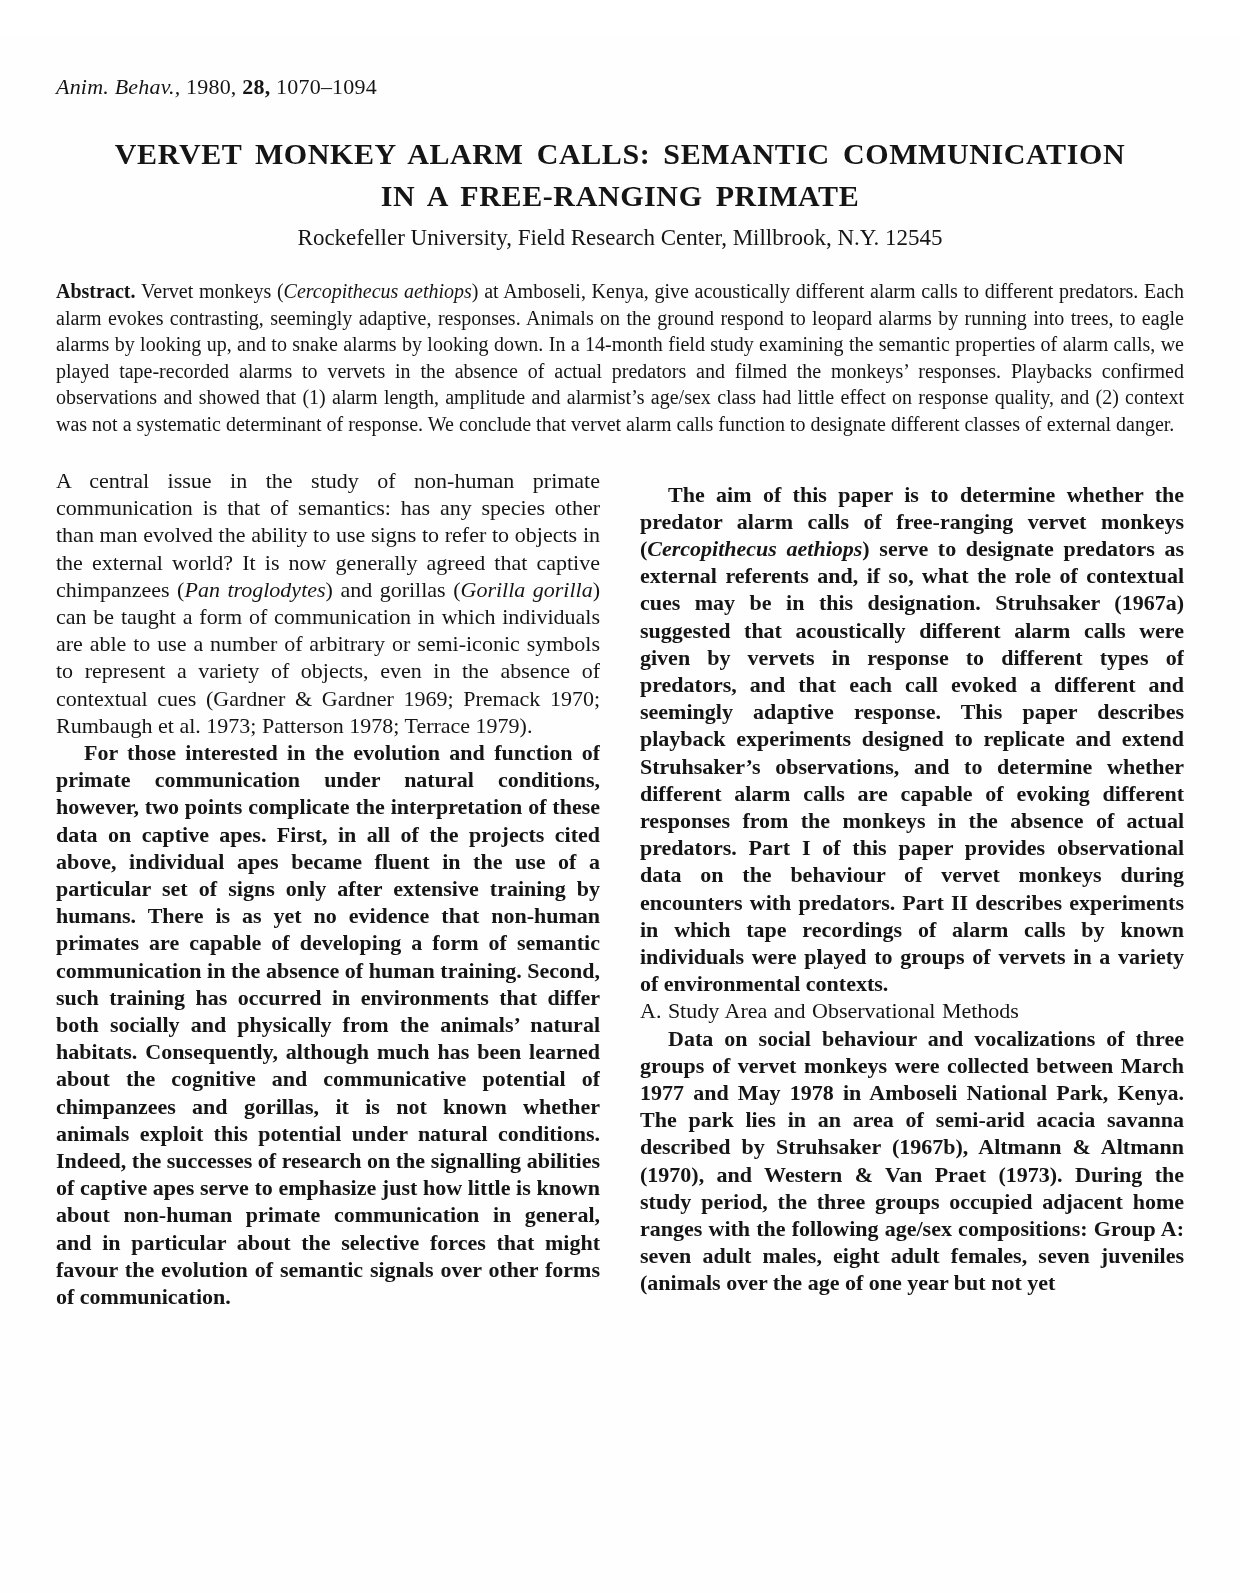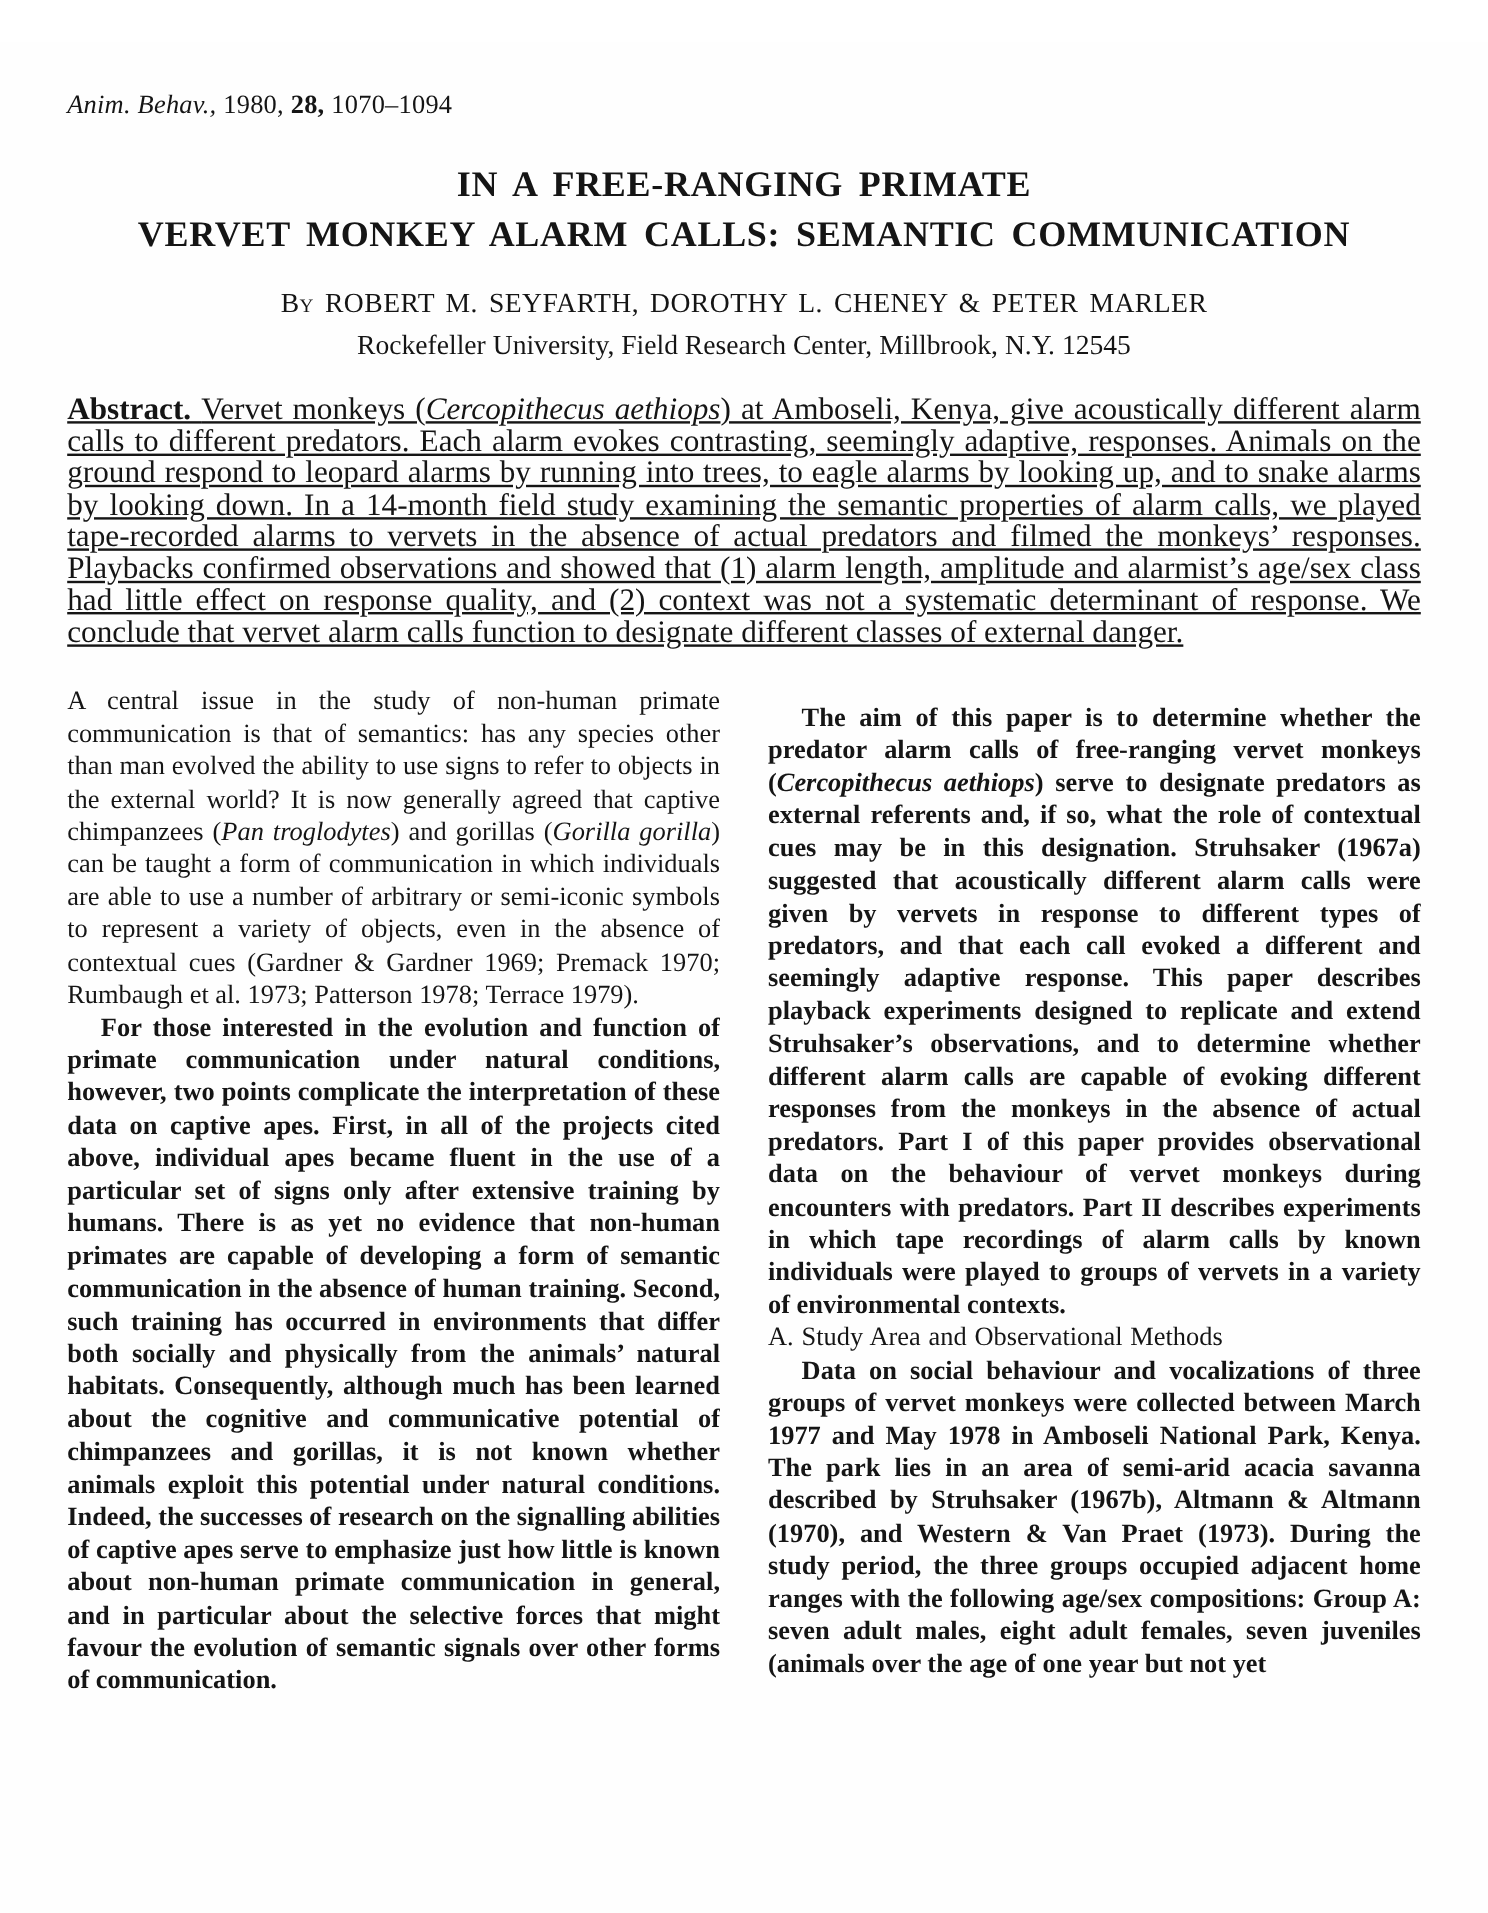--- a/index.html
+++ b/index.html
@@ -40,24 +40,23 @@
     word-spacing: 3px;
   }
   .affiliation {
     margin-top: 7px;
     text-align: center;
     font-size: 23px;
     line-height: 28px;
   }
   .abstract {
     margin: 26px 0 0 0;
-    font-size: 26px;
+    font-size: 20px;
     line-height: 26.5px;
     text-align: justify;
-    text-decoration: underline;
   }
   .columns {
     display: flex;
     gap: 40px;
     margin-top: 30px;
     align-items: center;
   }
   .col {
     flex: 0 0 544px;
     width: 544px;
@@ -88,25 +87,24 @@
   }
 </style>
 </head>
 <body>
 
 <div class="page">
 
   <div class="journal-line"><span style="font-style: italic;">Anim. Behav.,</span><span> 1980, </span><span style="font-weight: bold;">28,</span><span> 1070–1094</span></div>
 
   <h1 class="title">
+    <span class="title-line">VERVET MONKEY ALARM CALLS: SEMANTIC COMMUNICATION</span>
     <span class="title-line">IN A FREE-RANGING PRIMATE</span>
-    <span class="title-line">VERVET MONKEY ALARM CALLS: SEMANTIC COMMUNICATION</span>
   </h1>
 
-  <div class="authors"><span style="font-variant: small-caps;">By </span><span>ROBERT M. SEYFARTH, DOROTHY L. CHENEY &amp; PETER MARLER</span></div>
 
   <div class="affiliation">Rockefeller University, Field Research Center, Millbrook, N.Y. 12545</div>
 
   <p class="abstract"><span style="font-weight: bold;">Abstract. </span><span>Vervet monkeys (</span><span style="font-style: italic;">Cercopithecus aethiops</span><span>) at Amboseli, Kenya, give acoustically different alarm calls to different predators. Each alarm evokes contrasting, seemingly adaptive, responses. Animals on the ground respond to leopard alarms by running into trees, to eagle alarms by looking up, and to snake alarms by looking down. In a 14-month field study examining the semantic properties of alarm calls, we played tape-recorded alarms to vervets in the absence of actual predators and filmed the monkeys’ responses. Playbacks confirmed observations and showed that (1) alarm length, amplitude and alarmist’s age/sex class had little effect on response quality, and (2) context was not a systematic determinant of response. We conclude that vervet alarm calls function to designate different classes of external danger.</span></p>
 
   <div class="columns">
 
     <div class="col">
       <p class="body-p"><span>A central issue in the study of non-human primate communication is that of semantics: has any species other than man evolved the ability to use signs to refer to objects in the external world? It is now generally agreed that captive chimpanzees (</span><span style="font-style: italic;">Pan troglodytes</span><span>) and gorillas (</span><span style="font-style: italic;">Gorilla gorilla</span><span>) can be taught a form of communication in which individuals are able to use a number of arbitrary or semi-iconic symbols to represent a variety of objects, even in the absence of contextual cues (Gardner &amp; Gardner 1969; Premack 1970; Rumbaugh et al. 1973; Patterson 1978; Terrace 1979).</span></p>
       <p class="body-p indent"><span>For those interested in the evolution and function of primate communication under natural conditions, however, two points complicate the interpretation of these data on captive apes. First, in all of the projects cited above, individual apes became fluent in the use of a particular set of signs only after extensive training by humans. There is as yet no evidence that non-human primates are capable of developing a form of semantic communication in the absence of human training. Second, such training has occurred in environments that differ both socially and physically from the animals’ natural habitats. Consequently, although much has been learned about the cognitive and communicative potential of chimpanzees and gorillas, it is not known whether animals exploit this potential under natural conditions. Indeed, the successes of research on the signalling abilities of captive apes serve to emphasize just how little is known about non-human primate communication in general, and in particular about the selective forces that might favour the evolution of semantic signals over other forms of communication.</span></p>

